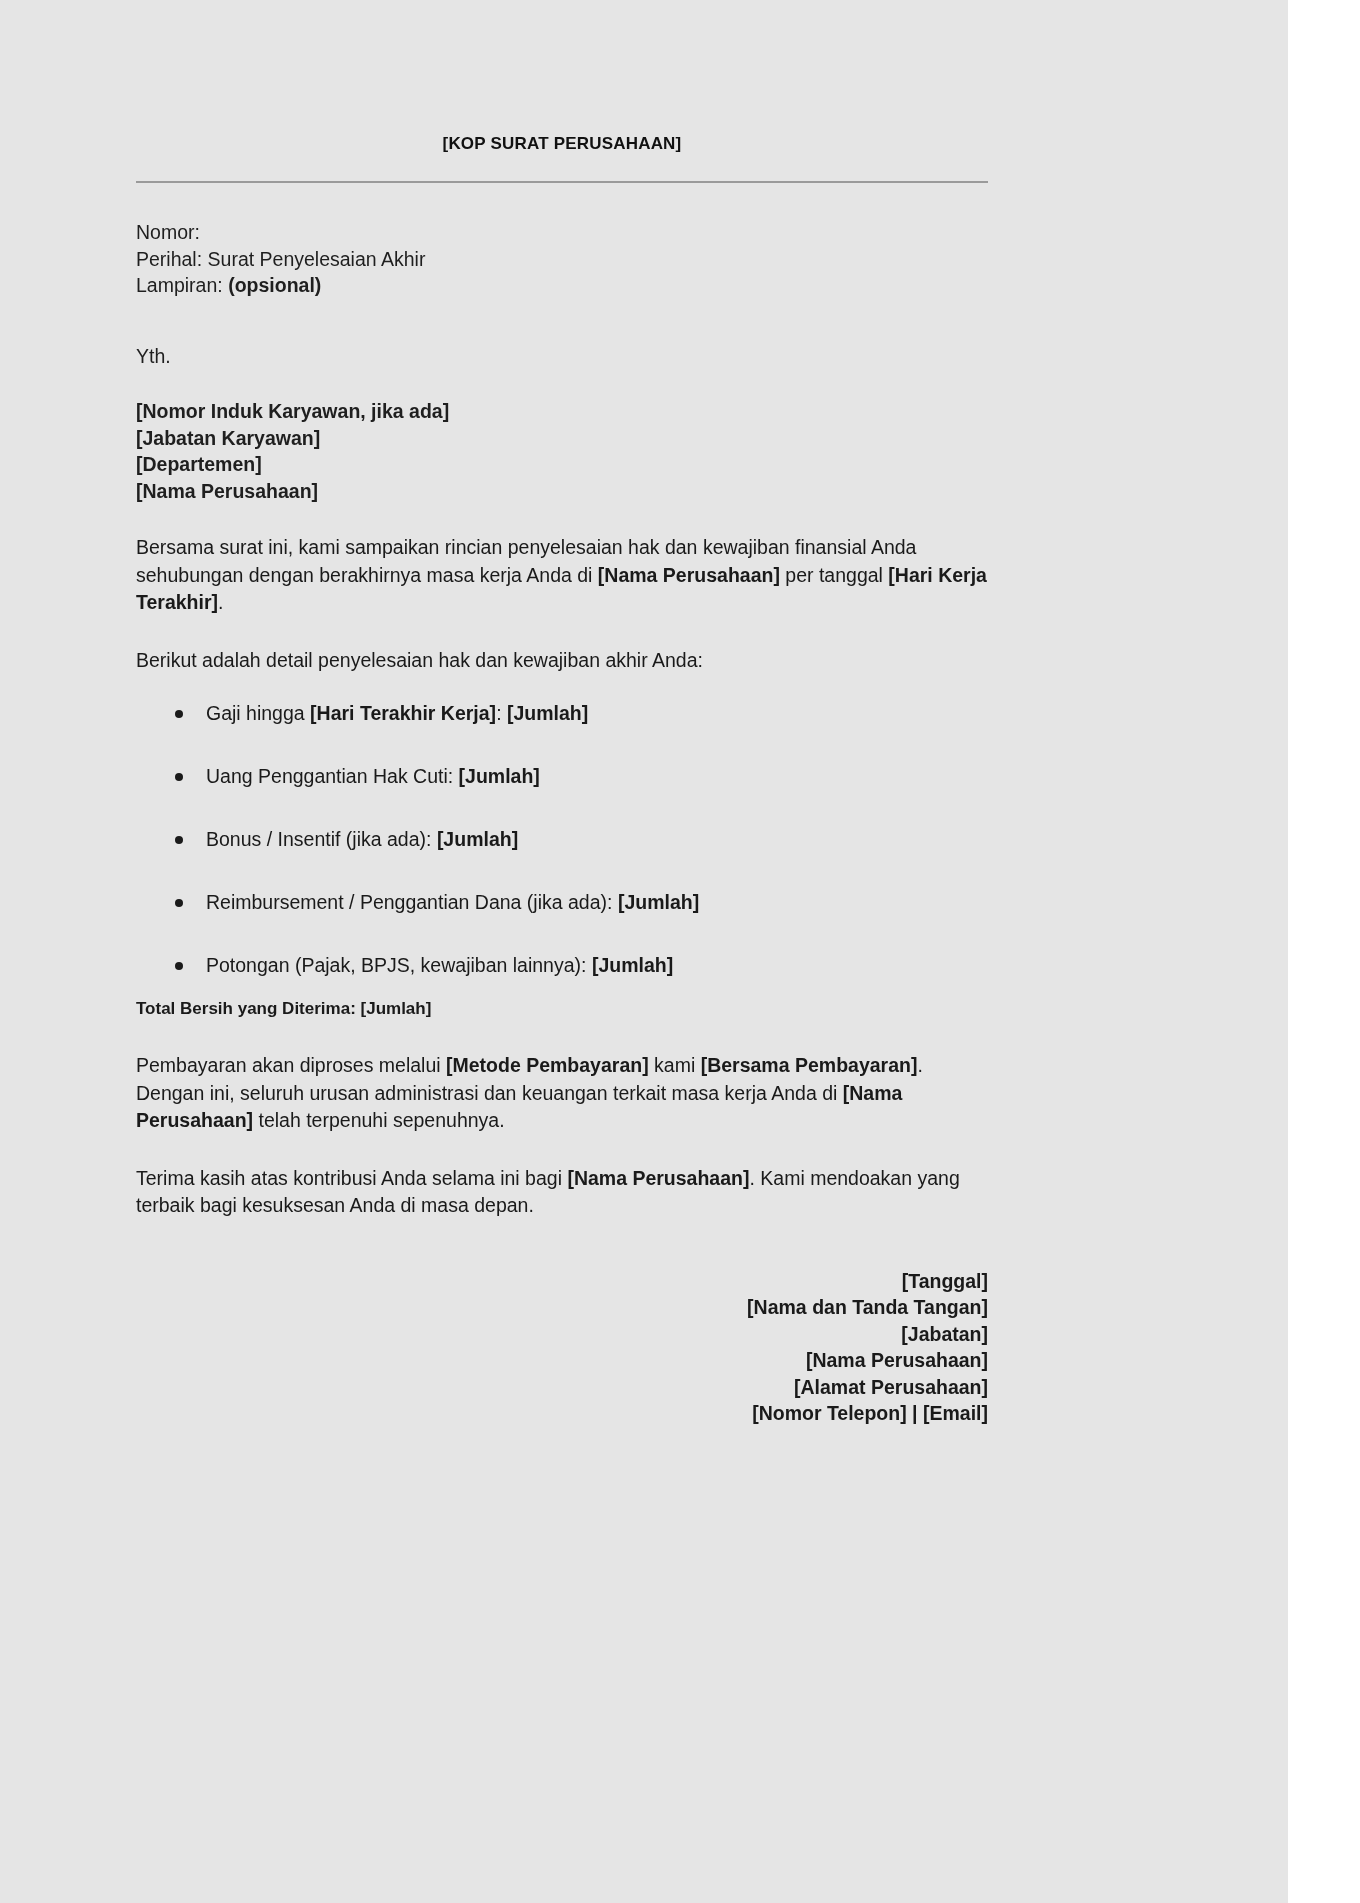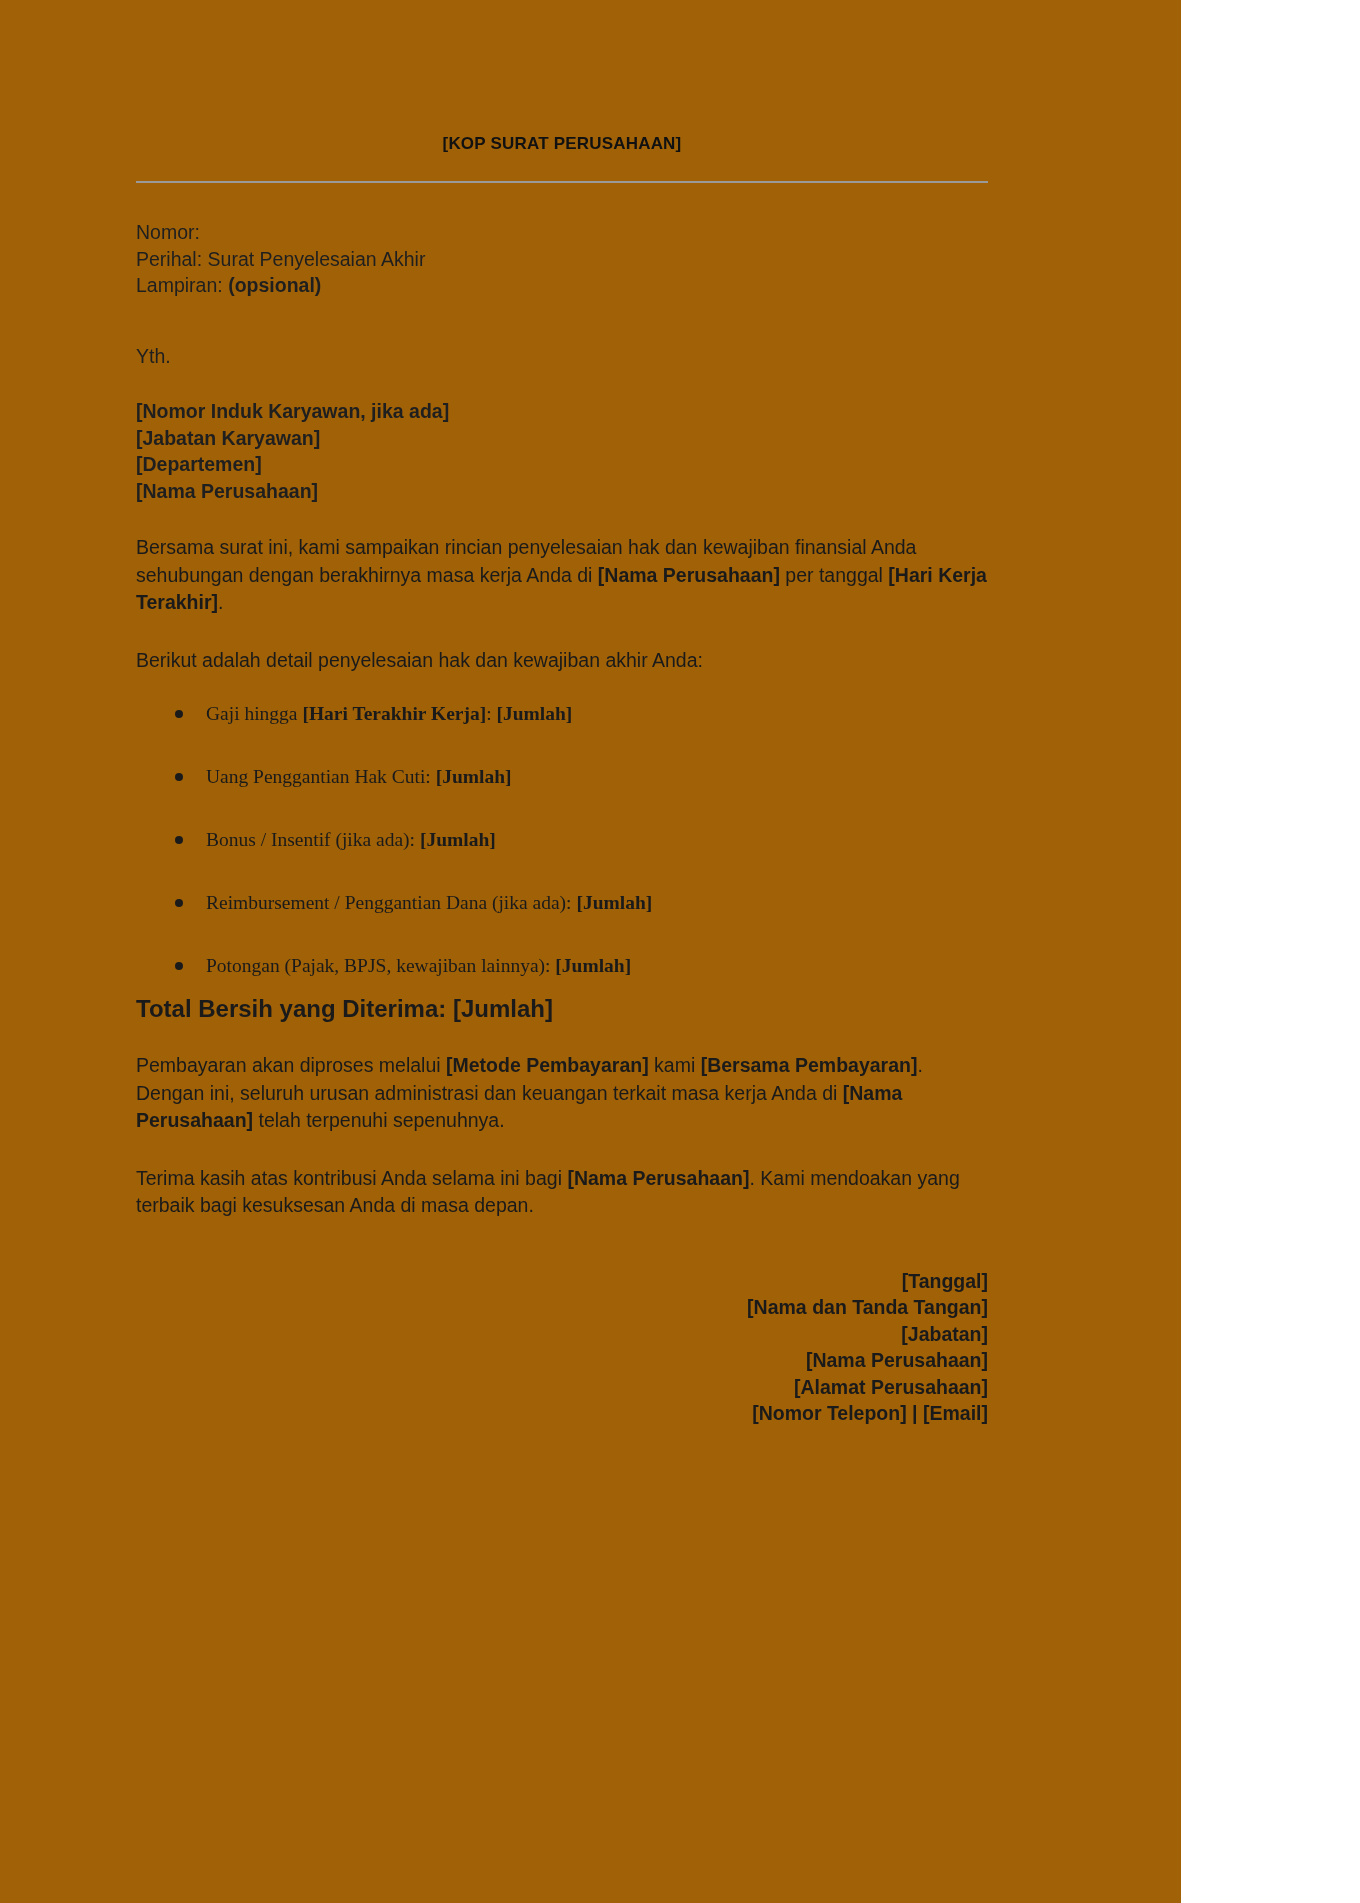--- a/index.html
+++ b/index.html
@@ -10,23 +10,23 @@
   body {
     width: 1360px;
     height: 1903px;
     font-family: "Liberation Sans", sans-serif;
     color: #1a1a1a;
     -webkit-font-smoothing: antialiased;
   }
 
   .page {
     position: relative;
-    width: 1181px;
+    width: 1288px;
     height: 1903px;
-    background: #a16207;
+    background: #e5e5e5;
     box-sizing: border-box;
     padding: 0;
   }
 
   .sheet {
     position: absolute;
     left: 136px;
     top: 0;
     width: 852px;
   }
@@ -78,37 +78,36 @@
     padding: 0;
     list-style: none;
   }
 
   .bullets li {
     position: relative;
     padding-left: 70px;
     font-size: 19.5px;
     line-height: 27px;
     margin-bottom: 36px;
-    font-family: Liberation Serif, serif;
   }
 
   .bullets li:last-child { margin-bottom: 16px; }
 
   .bullets li .dot {
     position: absolute;
     left: 39px;
     top: 10px;
     width: 8px;
     height: 8px;
     background: #1a1a1a;
     border-radius: 50%;
   }
 
   .total {
-    font-size: 24px;
+    font-size: 17px;
     line-height: 27px;
     font-weight: bold;
   }
 
   .signature {
     margin-top: 48px;
     text-align: right;
     font-weight: bold;
     font-size: 19.5px;
     line-height: 26.5px;

